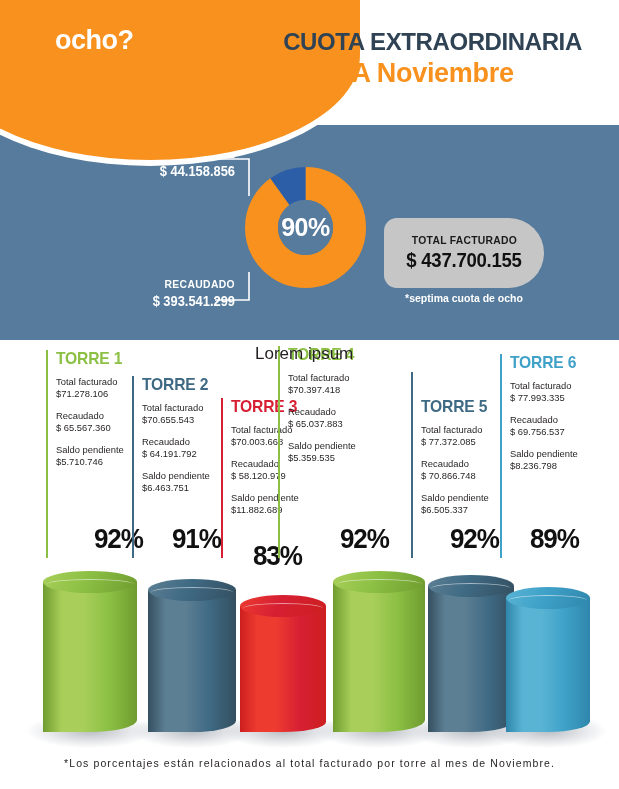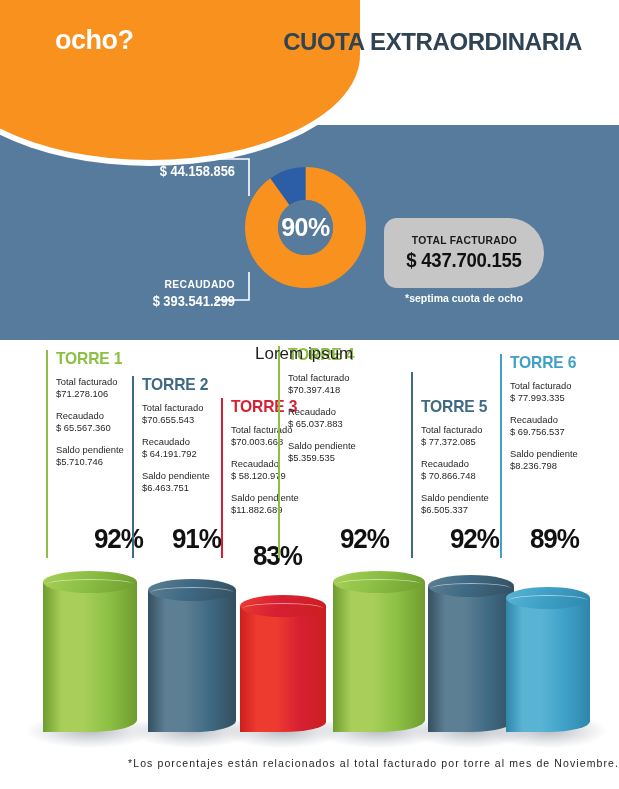--- a/index.html
+++ b/index.html
@@ -96,21 +96,21 @@
     background:radial-gradient(ellipse at 50% 50%, rgba(80,90,105,0.40) 0%, rgba(120,130,145,0.16) 48%, rgba(255,255,255,0) 72%);
     z-index:0;
   }
   .cyl .tube{position:absolute;left:0;top:0;width:100%;height:100%;border-radius:0 0 50%/0 0 8% 8%;z-index:1;}
   .cyl .cap{position:absolute;left:0;top:-11px;width:100%;height:22px;border-radius:50%;z-index:2;}
   .cyl .capline{position:absolute;left:3%;top:-3px;width:94%;height:10px;border-radius:50%;
     border-top:1px solid rgba(255,255,255,0.55);z-index:3;}
 
   
   .footnote{
-    position:absolute;left:0;top:757px;width:619px;text-align:right;z-index:6;
+    position:absolute;left:0;top:757px;width:619px;text-align:center;z-index:6;
     font-size:10.5px;color:#231f20;letter-spacing:1.1px;
   }
 </style>
 </head>
 <body>
 
 <div id="page">
 
   <div class="blue-band"></div>
 
@@ -144,20 +144,21 @@
   <div class="tf-note">*septima cuota de ocho</div>
 
   <div class="header"></div>
   <div class="blob-outline"></div>
   <div class="orange-blob"></div>
   <div class="hdr-title">
     <div>ocho?</div>
   </div>
   <div class="hdr-right">
     <div class="hdr-line1">CUOTA EXTRAORDINARIA</div>
+    <div class="hdr-line2">A Noviembre</div>
   </div>
 
   <div class="lorem">Lorem ipsum</div>
 
   <div class="towers">
       <div class="tower" style="left: 46px;">
         <div class="rule" style="top: 10px; height: 208px; background: rgb(140, 192, 68);"></div>
         <div class="body" style="top: 10px;">
           <div class="t-head" style="color: rgb(140, 192, 68);">TORRE 1</div>
           <div class="t-blk">

